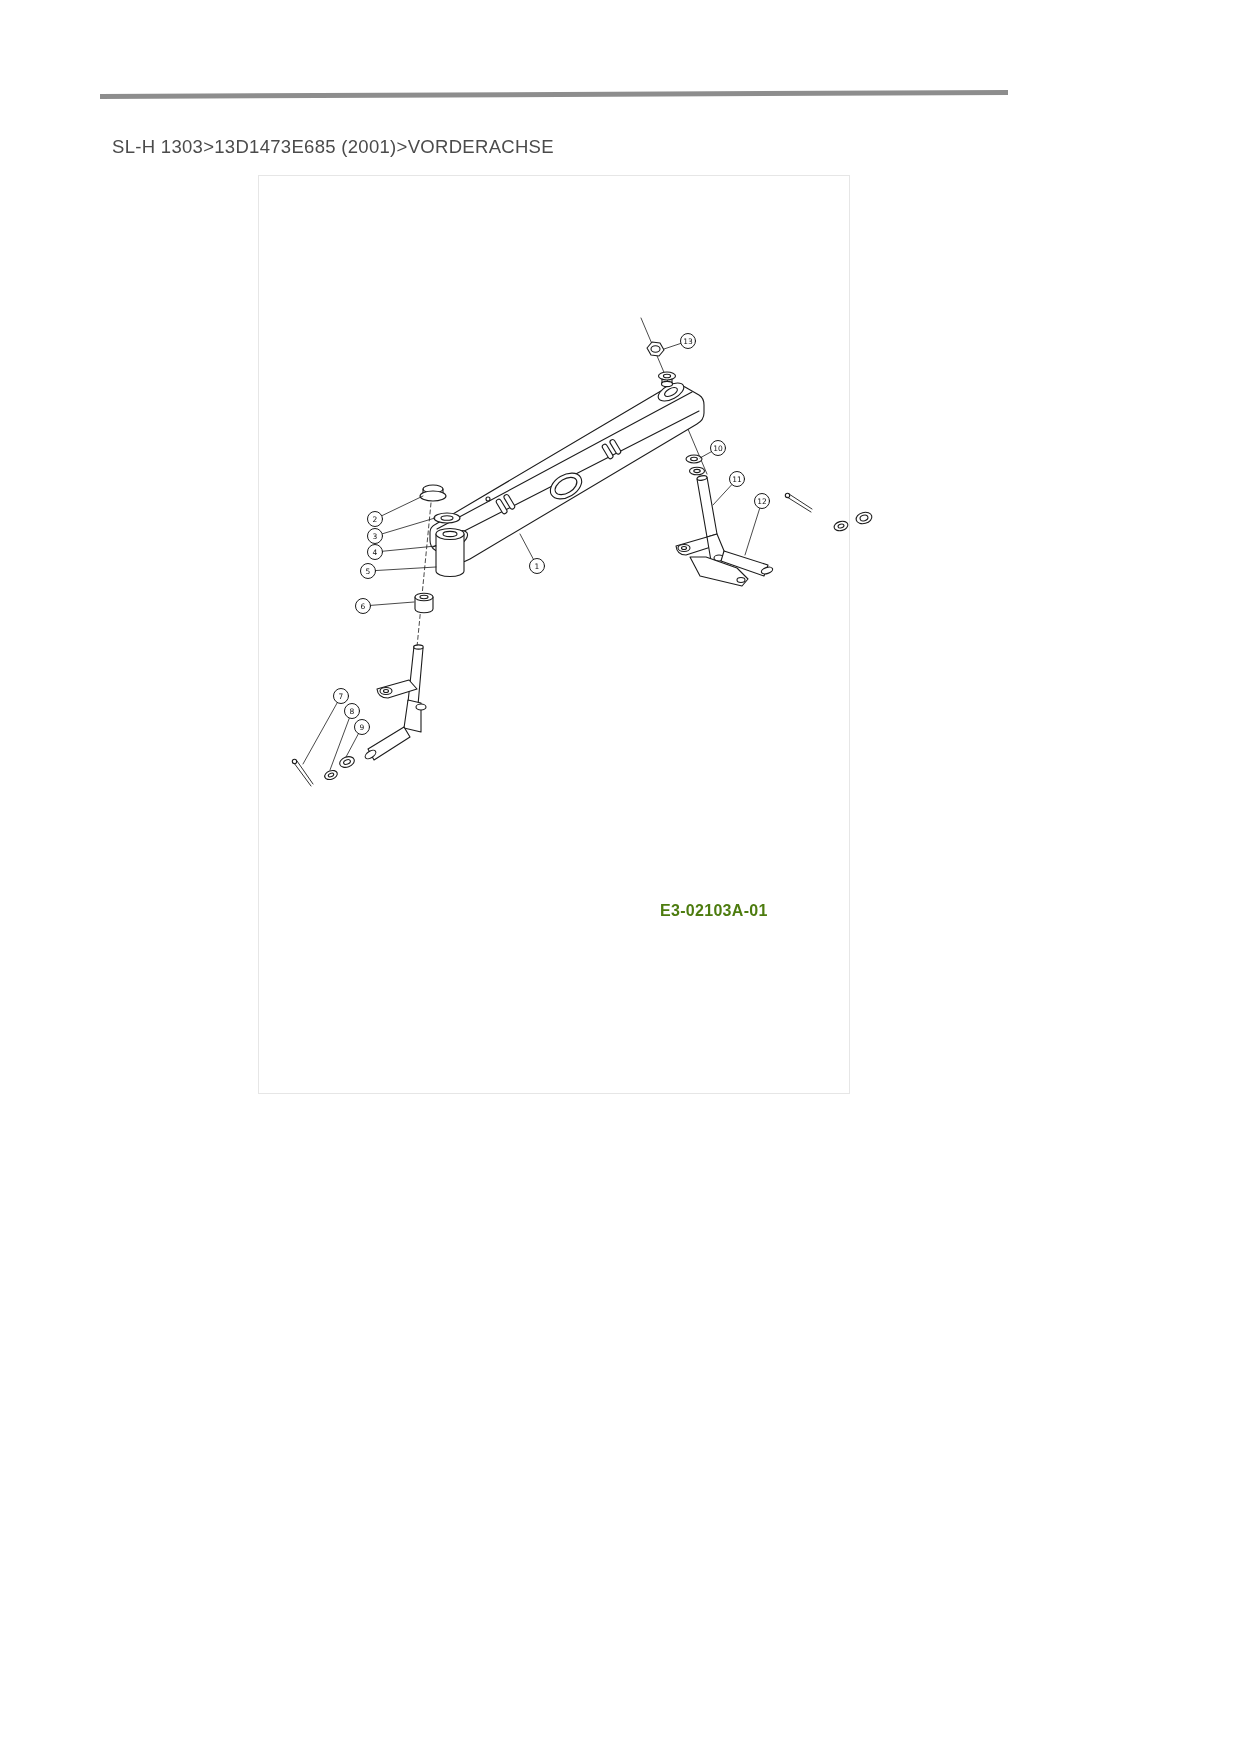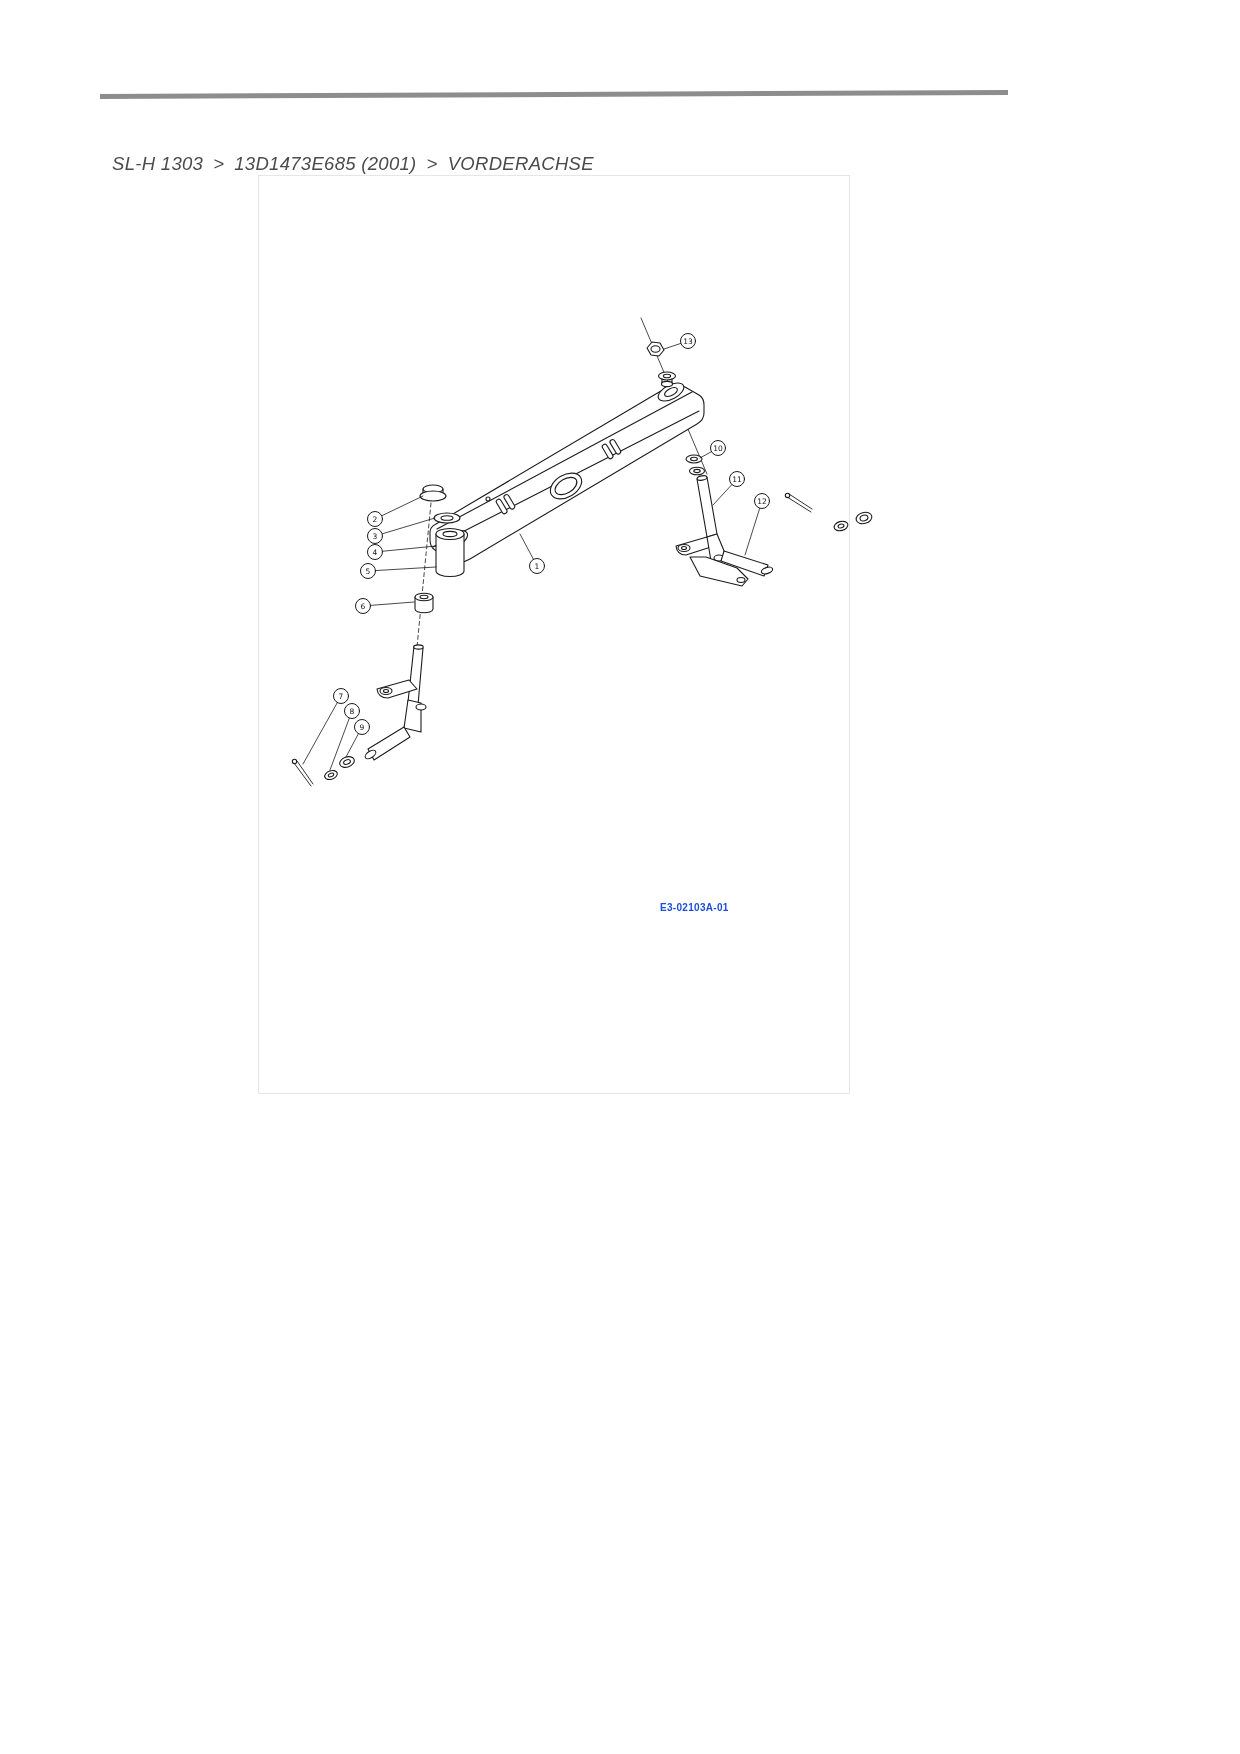--- a/index.html
+++ b/index.html
@@ -7,38 +7,37 @@
     width:1240px;height:1754px;position:relative;
     background:#ffffff;
     font-family:"Liberation Sans","DejaVu Sans",sans-serif;
     overflow:hidden;
   }
   .top-rule{
     position:absolute;left:100px;top:92px;width:908px;height:5px;
     background:#8d8d8d;transform:rotate(-0.25deg);
   }
   .breadcrumb{
-    position:absolute;left:112px;top:153px;
-    display:flex;align-items:center;gap:10px;
+    position:absolute;left:112px;top:136px;
+    display:flex;align-items:center;
     font-size:18.5px;color:#4b4b4b;letter-spacing:0.3px;
     white-space:nowrap;
-    font-style:italic;
   }
   .breadcrumb .sep{color:#4b4b4b;}
   .breadcrumb .crumb{cursor:pointer;}
   .diagram-frame{
     position:absolute;left:258px;top:175px;width:590px;height:917px;
     border:1px solid #e6e6e6;background:#ffffff;
   }
   .drawing-svg{
     position:absolute;left:0;top:0;width:1240px;height:1754px;
   }
   .diagram-code{
     position:absolute;left:660px;top:902px;
-    font-size:10px;font-weight:600;color:#1d4ed8;letter-spacing:0.3px;
+    font-size:16px;font-weight:600;color:#4d7c0f;letter-spacing:0.3px;
   }
 </style>
 </head>
 <body>
 
 <div class="top-rule"></div>
 
 <div class="breadcrumb">
   <span class="crumb">SL-H 1303</span>
   <span class="sep">&gt;</span>

